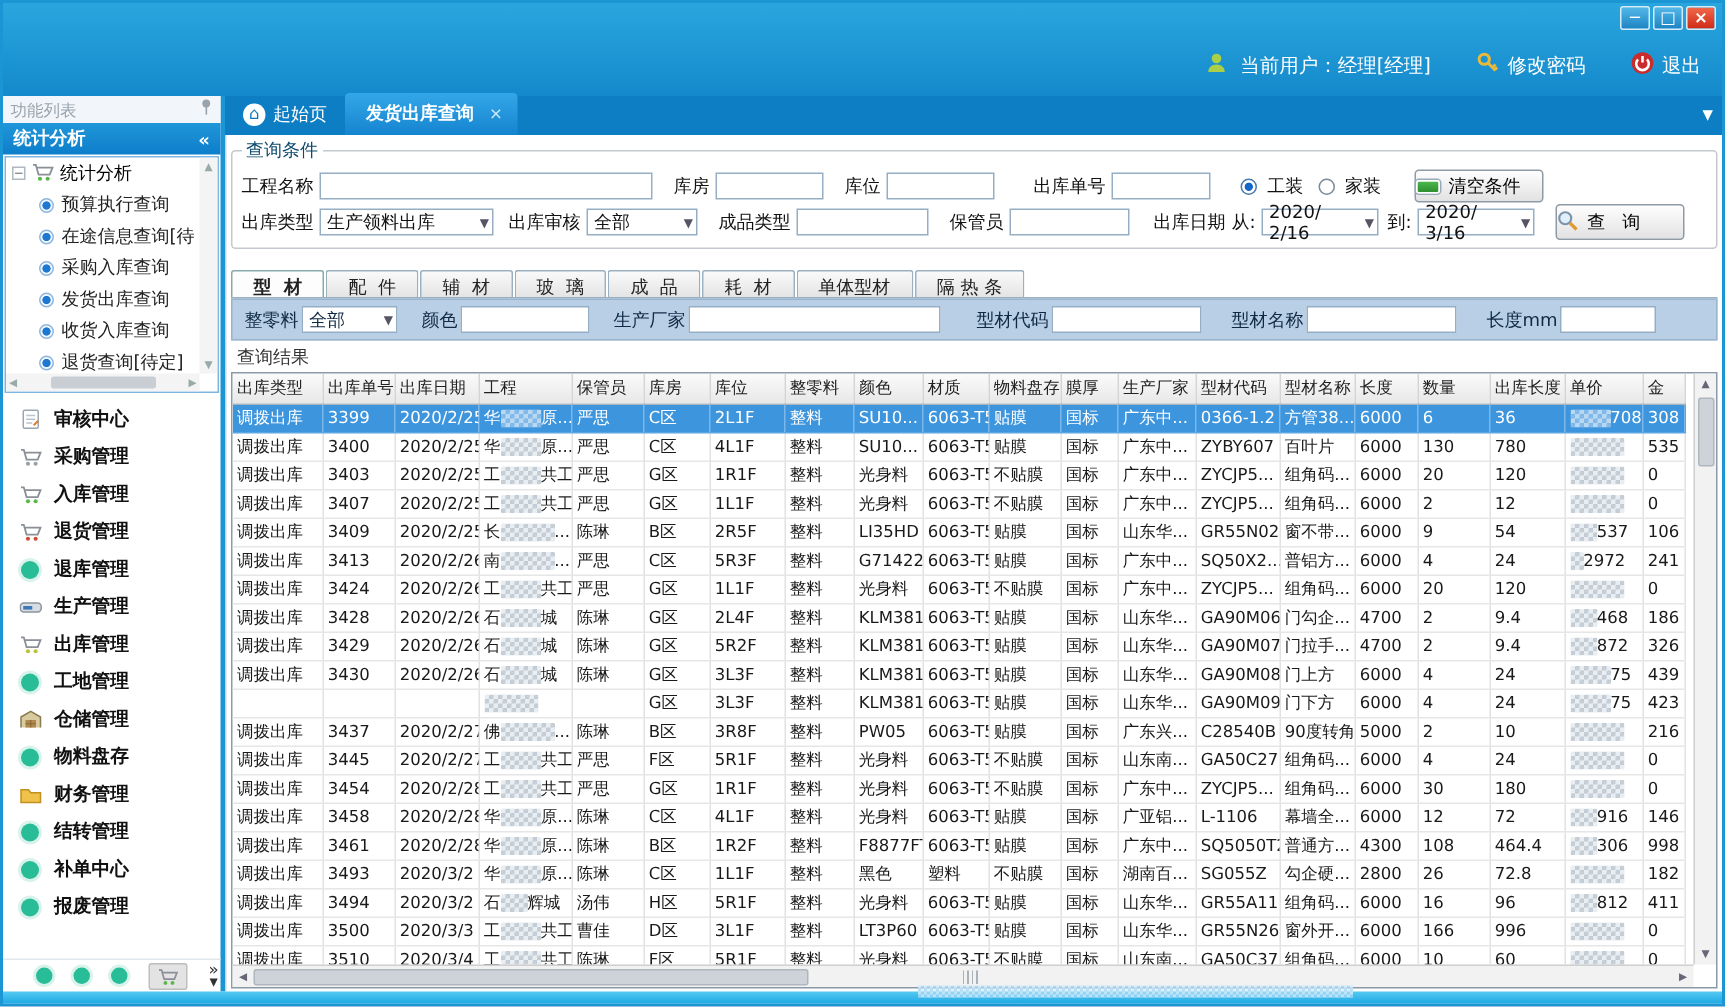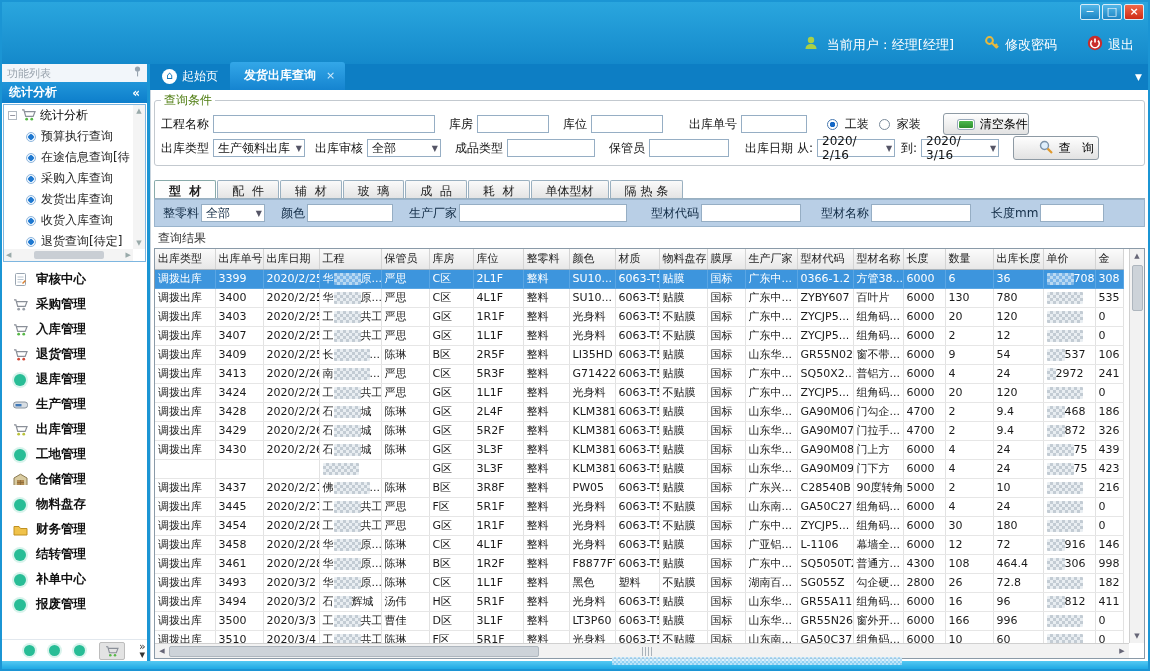--- a/index.html
+++ b/index.html
@@ -72,32 +72,32 @@
     font-size:11px; line-height:14px; text-align:center; }
   .tab-active { background:linear-gradient(#33a7e8,#1584d0); color:#fff; font-size:12px; font-weight:bold;
     padding:5px 10px 6px 14px; border-radius:3px 3px 0 0; display:flex; align-items:center; gap:10px; cursor:pointer; }
   .tab-close { font-weight:normal; color:#cfe9fa; font-size:11px; cursor:pointer; }
   .tab-overflow { position:absolute; right:6px; top:8px; color:#fff; font-size:9px; cursor:pointer; }
 
   .content { flex:1; padding:2px 3px; display:flex; flex-direction:column; min-height:0;
     background:#fff; border-left:1px solid #c8d4de; }
 
   fieldset.qbox { border:1px solid #c3c9cf; border-radius:3px; padding:3px 6px 5px 6px; }
-  fieldset.qbox legend { font-size:12px; color:#4d7c0f; padding:0 3px; }
+  fieldset.qbox legend { font-size:12px; color:#0c4a6e; padding:0 3px; }
   .qrow { display:flex; align-items:center; height:24px; font-size:12px; color:#111; }
   .qrow label { margin-right:4px; }
   .tin { border:1px solid #96aec4; height:18px; font-size:12px; padding:0 3px; background:#fff; }
   .combo { border:1px solid #96aec4; height:18px; background:#fff; display:inline-flex;
     align-items:center; justify-content:space-between; font-size:12px; padding:0 2px 0 4px; cursor:pointer; }
   .combo .arr { font-size:8px; color:#556; margin-left:4px; }
   .radio { width:11px; height:11px; border-radius:50%; border:1px solid #7a8a9a; background:#fff;
     display:inline-block; vertical-align:-2px; margin-right:3px; }
   .radio.on { background:radial-gradient(circle at 50% 50%, #1467c6 0 2.5px, #fff 3px); border-color:#4a7ab0; }
   .btn { border:1px solid #8e9aa4; background:linear-gradient(#fefefe,#e2e2e2); border-radius:3px;
-    font-size:12px; display:inline-flex; align-items:center; justify-content:flex-end; gap:6px; cursor:pointer; }
+    font-size:12px; display:inline-flex; align-items:center; justify-content:flex-start; gap:6px; cursor:pointer; }
   .btn-clear { width:86px; height:22px; }
   .btn-search { width:86px; height:24px; letter-spacing:4px; }
   .eraser { width:16px; height:9px; background:linear-gradient(#4db84d,#2e8f2e); border-radius:2px;
     border:1px solid #fff; box-shadow:0 0 0 1px #9ab; }
 
   .mat-tabs { height:19px; flex:0 0 19px; display:flex; margin-top:14px; border-bottom:1px solid #9ab0c0; }
   .mtab { white-space:pre; font-size:12px; padding:2px 14px 0 14px; border:1px solid #9ab0c0; border-bottom:none;
     background:linear-gradient(#fafafa,#e4e4e4); color:#222; cursor:pointer; border-radius:2px 2px 0 0; margin-right:1px; }
   .mtab.active { background:#fdfdfd; font-weight:bold; position:relative; top:0px; border-color:#8aa; }
 
@@ -413,21 +413,21 @@
               <span class="radio"></span>
               <span>家装</span>
             </span>
             <button class="btn btn-clear">
               <span class="eraser"></span>
               <span>清空条件</span>
             </button>
           </div>
           <div class="qrow">
             <label>出库类型</label>
-            <span class="combo mr10" style="width:92px">
+            <span class="combo mr10" style="width:116px">
               <span>生产领料出库</span>
                 <span class="arr">▼</span>
             </span>
             <label>出库审核</label>
             <span class="combo mr14" style="width:74px">
               <span>全部</span>
                 <span class="arr">▼</span>
             </span>
             <label>成品类型</label>
             <input class="tin mr14" style="width: 88px;">

